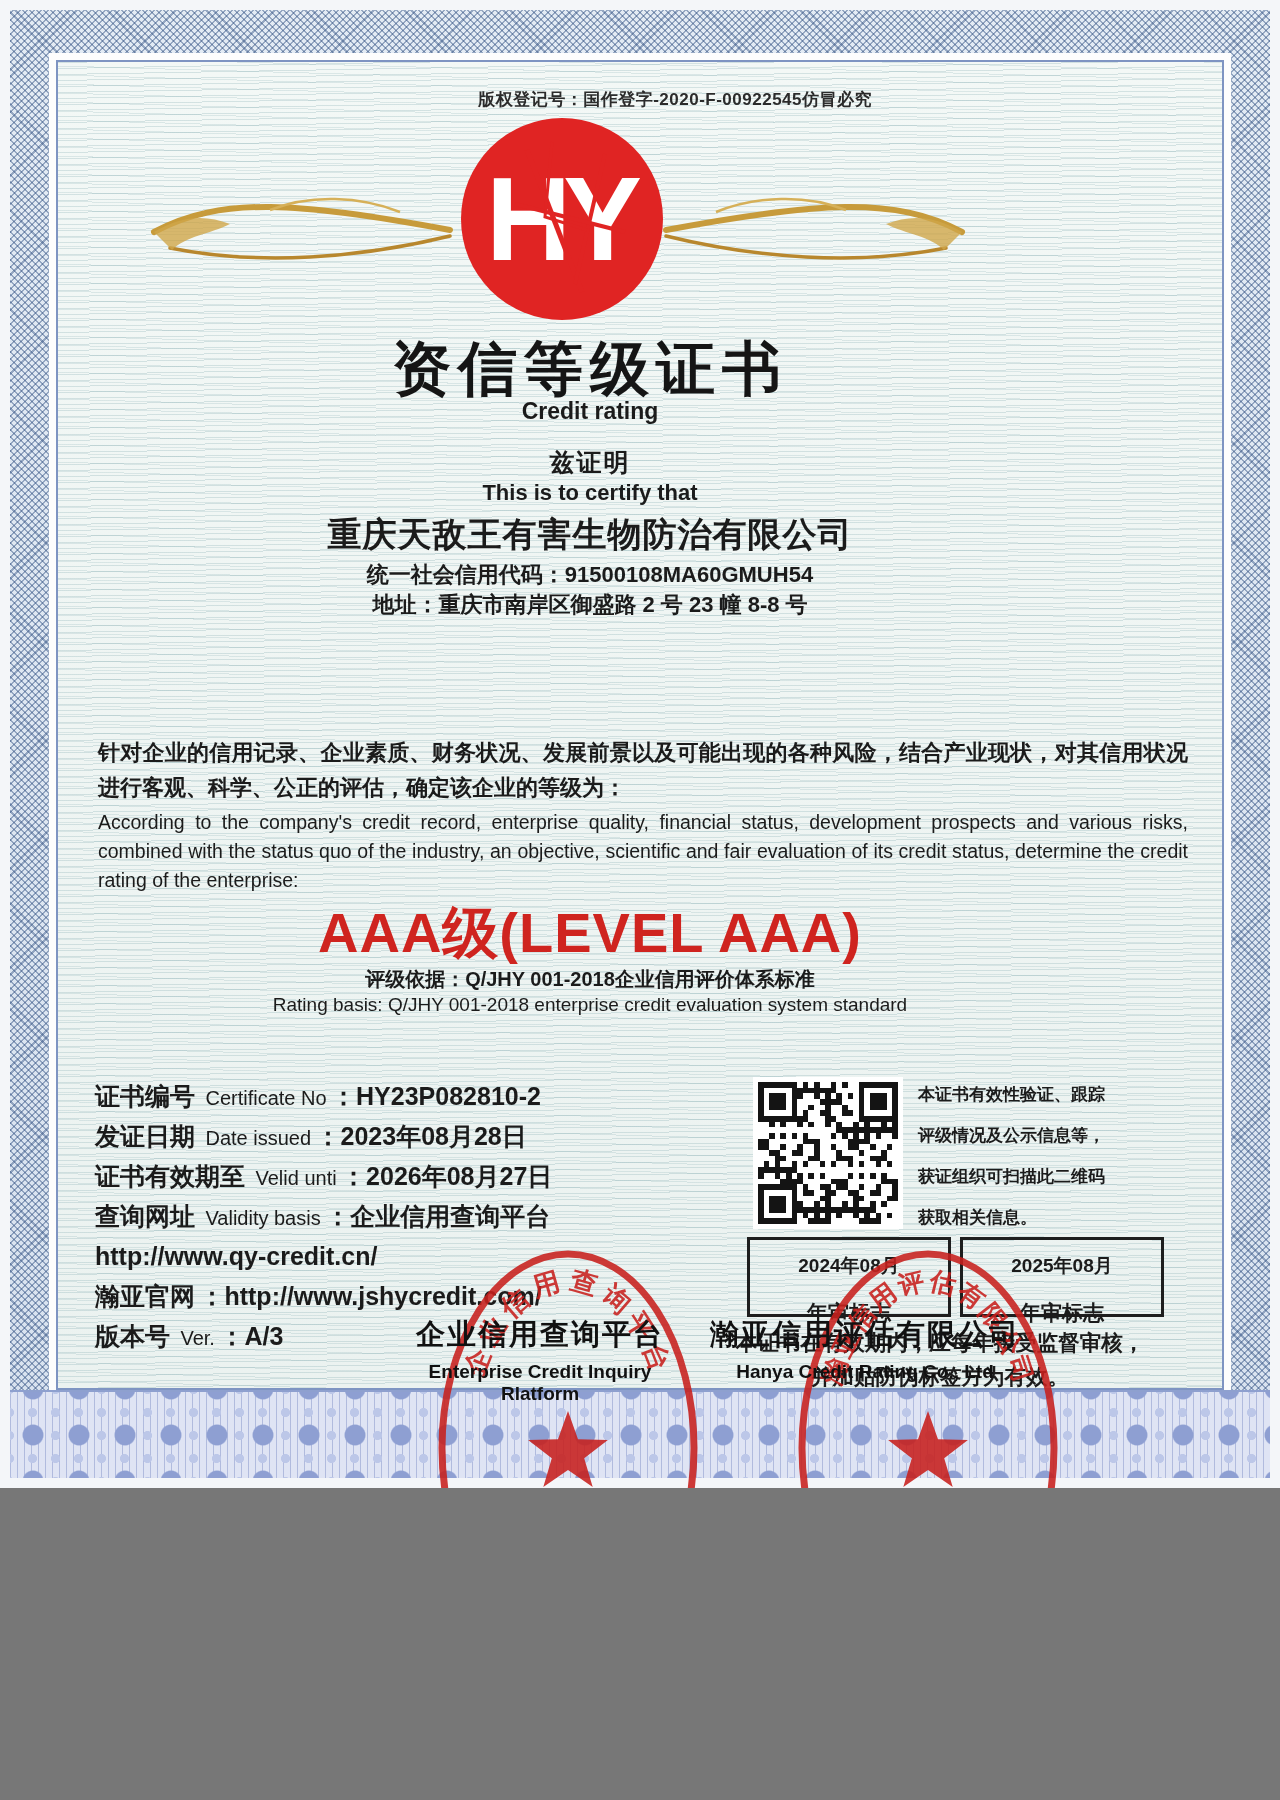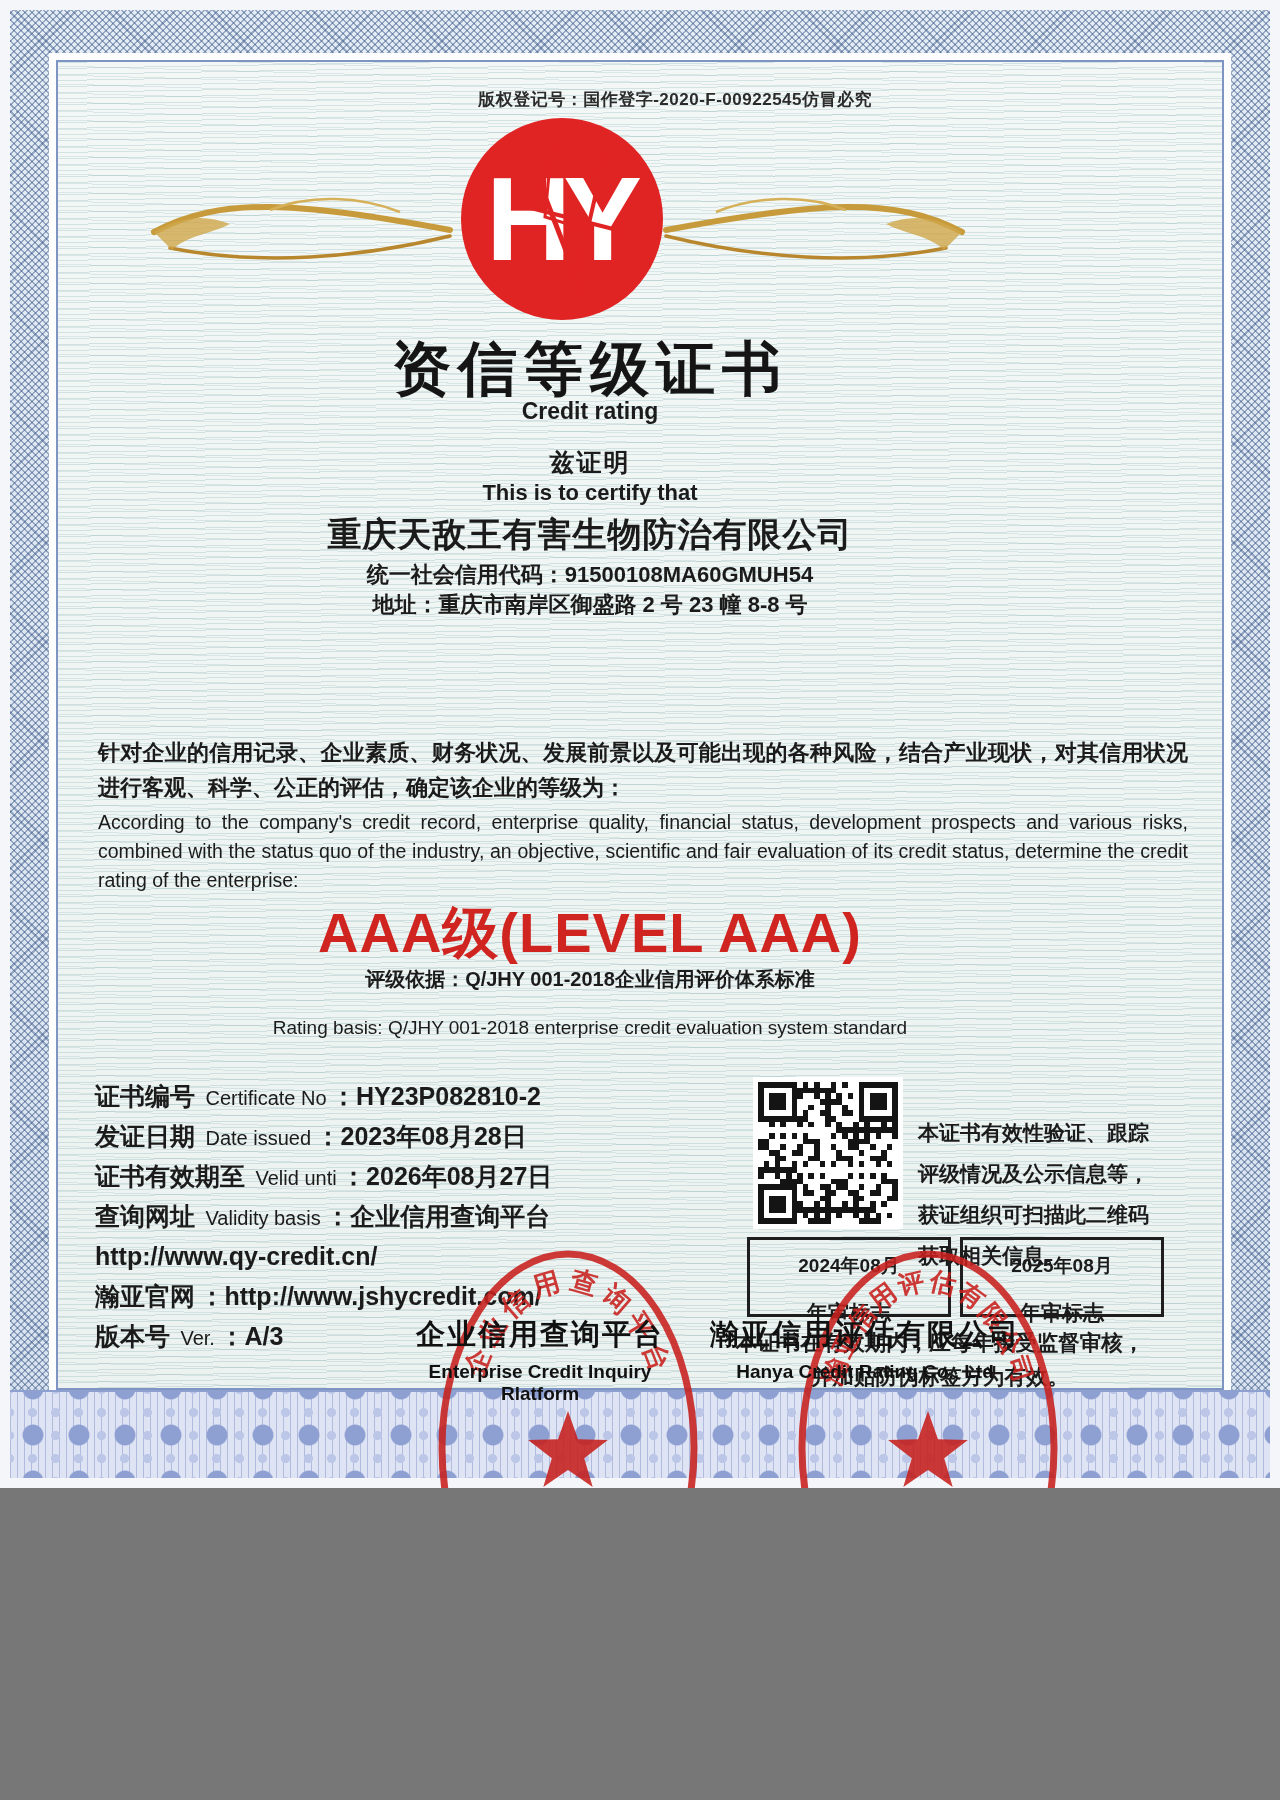--- a/index.html
+++ b/index.html
@@ -44,30 +44,30 @@
   .certify-zh{top:446px;font-size:25px;font-weight:600;letter-spacing:2px;}
   .certify-en{top:480px;font-size:22px;font-weight:600;}
   .company{top:512px;font-size:34px;font-weight:800;letter-spacing:1px;}
   .code{top:560px;font-size:22px;font-weight:600;}
   .address{top:590px;font-size:22px;font-weight:600;}
   .para{left:98px;right:92px;text-align:justify;}
   .para-zh{top:735px;font-size:22px;line-height:35px;font-weight:600;}
   .para-en{top:808px;font-size:19.5px;line-height:29px;font-weight:500;}
   .level{top:896px;font-size:56px;font-weight:800;color:#cf241f;letter-spacing:1px;}
   .basis-zh{top:966px;font-size:20px;font-weight:650;}
-  .basis-en{top:994px;font-size:19px;font-weight:500;margin-top:23px;}
+  .basis-en{top:994px;font-size:19px;font-weight:500;}
   .info{left:95px;top:1078px;width:600px;}
   .info-row{line-height:37px;white-space:nowrap;}
   .info-zh{font-size:25px;font-weight:700;}
   .info-en{font-size:20px;font-weight:500;margin-left:6px;}
   .info-val{font-size:25px;font-weight:600;}
   .qr{left:753px;top:1077px;width:150px;height:152px;background:#fff;padding:5px;display:grid;box-sizing:border-box;}
   .qr i{display:block;}
   .qr i.b{background:#141414;}
-  .qr-note{left:918px;top:1074px;width:268px;font-size:21px;line-height:41px;font-weight:650;text-align:justify;margin-top:38px;}
+  .qr-note{left:918px;top:1074px;width:268px;font-size:17px;line-height:41px;font-weight:650;text-align:justify;}
   .audit-box{top:1237px;width:204px;height:80px;border:3px solid #1e1e1e;box-sizing:border-box;text-align:center;}
   .box1{left:747px;} .box2{left:960px;}
   .audit-period{margin-top:13px;font-size:19px;font-weight:700;}
   .audit-label{font-size:21px;font-weight:600;margin-top:20px;}
   .audit-note{left:690px;width:500px;text-align:center;font-size:21.5px;font-weight:650;}
   .an1{top:1328px;} .an2{top:1362px;}
   .seal{width:280px;height:410px;top:1243px;opacity:.88;}
   .seal-l{left:428px;} .seal-r{left:788px;}
   .issuer{z-index:5;text-align:center;}
   .issuer-zh{font-size:29px;font-weight:800;letter-spacing:2px;color:#111;}

